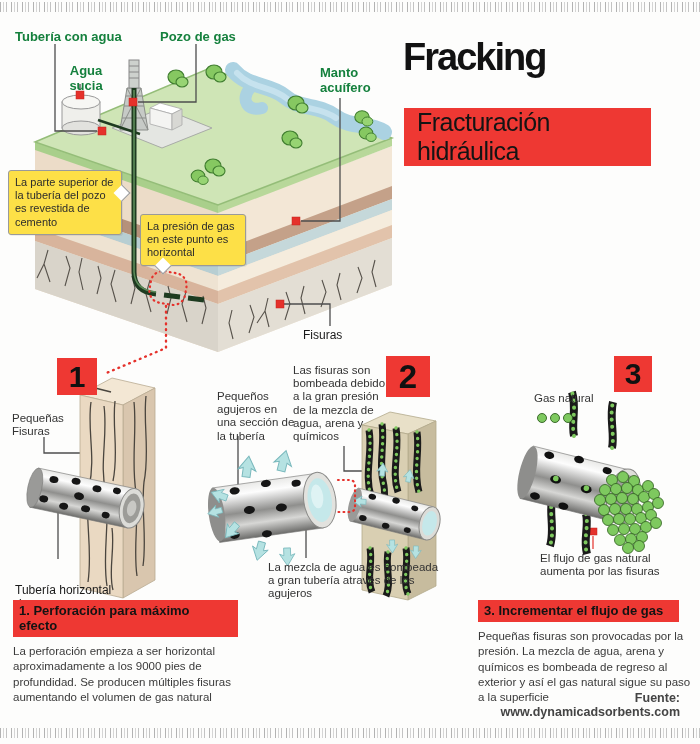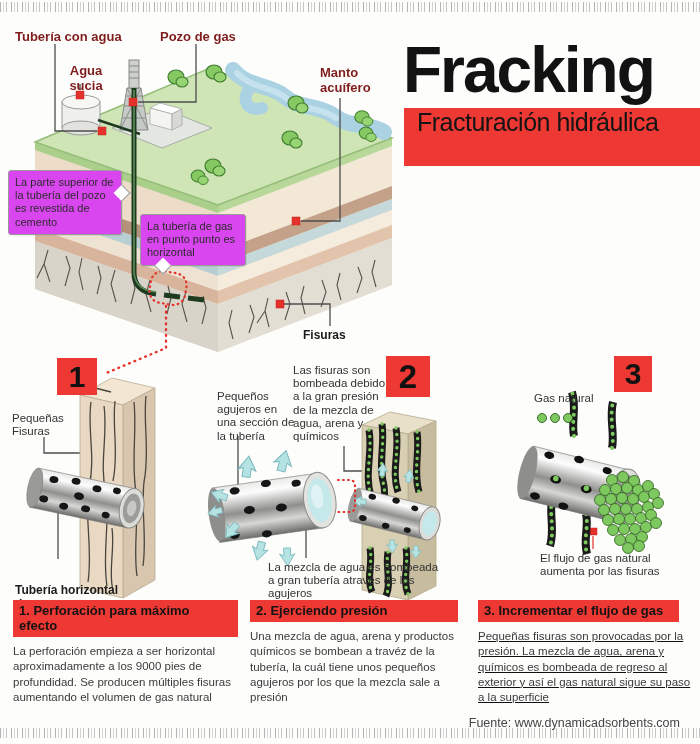--- a/index.html
+++ b/index.html
@@ -4,58 +4,58 @@
 <style>
   html,body{margin:0;padding:0;background:#ffffff;}
   #page{position:relative;width:700px;height:744px;background:#fdfdfc;overflow:hidden;
         font-family:"Liberation Sans",sans-serif;color:#111;}
   .stripe{position:absolute;left:0;width:700px;height:10px;opacity:.75;
     background:repeating-linear-gradient(90deg,#9a9a9a 0 1px,transparent 1px 3px,#c8c8c8 3px 4px,transparent 4px 6px,#b0b0b0 6px 7px,transparent 7px 11px);}
   #stripe-top{top:2px;}
   #stripe-bottom{top:728px;}
 
   
-  #title-main{position:absolute;left:403px;top:38px;font-size:64px;font-weight:bold;
+  #title-main{position:absolute;left:403px;top:38px;font-size:38px;font-weight:bold;
     letter-spacing:-2px;color:#121212;line-height:1;}
-  #title-band{position:absolute;left:404px;top:108px;width:296px;height:58px;background:#ee3833;
+  #title-band{position:absolute;left:404px;top:108px;width:247px;height:58px;background:#ee3833;
     display:flex;}
   #title-sub{font-size:25px;color:#141414;padding-left:13px;letter-spacing:-0.5px;}
 
   
   .lbl{position:absolute;line-height:1.15;}
-  .b13{font-size:13px;font-weight:bold;color:#7f1d1d;}
+  .b13{font-size:13px;font-weight:bold;color:#15803d;}
   .t11{font-size:11.5px;color:#333;}
-  .b12{font-size:12px;font-weight:bold;color:#1a1a1a;}
+  .b12{font-size:12px;font-weight:normal;color:#1a1a1a;}
 
   
-  .bubble{position:absolute;background:#d946ef;border:1.5px solid #9a9a9a;border-radius:3px;
+  .bubble{position:absolute;background:#fde047;border:1.5px solid #9a9a9a;border-radius:3px;
     padding:5px 6px;font-size:11px;line-height:1.2;color:#2c2c2c;box-shadow:1px 1px 0 rgba(0,0,0,.06);}
   #note-cemento::after{content:"";position:absolute;right:-7px;top:16px;width:11px;height:11px;
     background:#fff;border-top:1.5px solid #9a9a9a;border-right:1.5px solid #9a9a9a;transform:rotate(45deg);}
   #note-horizontal::after{content:"";position:absolute;left:16px;bottom:-7px;width:11px;height:11px;
     background:#fff;border-bottom:1.5px solid #9a9a9a;border-left:1.5px solid #9a9a9a;transform:rotate(-45deg);}
 
   
   .step-badge{position:absolute;background:#ee3833;color:#111;font-weight:bold;font-size:30px;
     display:flex;align-items:center;justify-content:center;}
   #badge-1{left:57px;top:358px;width:40px;height:37px;}
   #badge-2{left:386px;top:356px;width:44px;height:41px;font-size:33px;}
   #badge-3{left:614px;top:356px;width:38px;height:36px;}
 
   
   .col{position:absolute;top:600px;}
   #col-1{left:13px;width:225px;}
   #col-2{left:250px;width:206px;}
-  #col-3{left:478px;width:218px;text-decoration:underline;}
+  #col-3{left:478px;width:218px;}
   .col-head{background:#ee3833;color:#131313;font-weight:bold;font-size:13px;
     padding:3px 16px 4px 6px;display:inline-block;}
   #col-2 .col-head{width:186px;}
   .col-body{margin-top:7px;font-size:11.5px;line-height:1.33;color:#3a3a3a;}
-  #source{position:absolute;left:458px;top:716px;width:222px;text-align:right;
-    font-size:12.5px;color:#444;}
+  #source{position:absolute;left:458px;top:691px;width:222px;text-align:right;
+    font-size:12.5px;color:#444;font-weight:bold;}
   svg{position:absolute;left:0;top:0;}
 </style>
 </head>
 <body>
 
 <div id="page">
 
   <div class="stripe" id="stripe-top"></div>
   <div class="stripe" id="stripe-bottom"></div>
 
@@ -382,42 +382,38 @@
   <div id="title-main">Fracking</div>
   <div id="title-band">
     <span id="title-sub">Fracturación hidráulica</span>
   </div>
 
   <div class="lbl b13" style="left:15px;top:30px;">Tubería con agua</div>
   <div class="lbl b13" style="left:60px;top:64px;width:52px;text-align:center;">Agua sucia</div>
   <div class="lbl b13" style="left:160px;top:30px;">Pozo de gas</div>
   <div class="lbl b13" style="left:320px;top:66px;width:62px;">Manto acuífero</div>
   <div class="bubble" id="note-cemento" style="left:8px;top:170px;width:100px;">La parte superior de la tubería del pozo  es revestida de cemento</div>
-  <div class="bubble" id="note-horizontal" style="left:140px;top:214px;width:92px;">La tubería de gas en punto punto es horizontal</div>
+  <div class="bubble" id="note-horizontal" style="left:140px;top:214px;width:92px;">La presión de gas en este punto es horizontal</div>
   <div class="lbl b12" style="left:303px;top:329px;">Fisuras</div>
 
   <div class="step-badge" id="badge-1">1</div>
   <div class="step-badge" id="badge-2">2</div>
   <div class="step-badge" id="badge-3">3</div>
 
   <div class="lbl t11" style="left:12px;top:412px;width:62px;">Pequeñas Fisuras</div>
   <div class="lbl b12" style="left:15px;top:584px;width:112px;">Tubería horizontal de gas</div>
   <div class="lbl t11" style="left:217px;top:390px;width:82px;">Pequeños agujeros en una sección de la tubería</div>
   <div class="lbl t11" style="left:293px;top:364px;width:94px;">Las fisuras son bombeada debido a la gran presión de la mezcla de agua, arena y químicos</div>
   <div class="lbl t11" style="left:268px;top:561px;width:172px;">La mezcla de agua es bombeada a gran tubería através de los agujeros</div>
   <div class="lbl t11" style="left:534px;top:392px;">Gas natural</div>
   <div class="lbl t11" style="left:540px;top:552px;width:142px;">El flujo de gas natural aumenta por las fisuras</div>
 
   <div class="col" id="col-1">
     <div class="col-head">1. Perforación para máximo efecto</div>
     <div class="col-body">La perforación empieza a ser horizontal aproximadamente a los 9000 pies de profundidad. Se producen múltiples fisuras aumentando el volumen de gas natural</div>
   </div>
-  <div class="col" id="col-2">
-    <div class="col-head">2. Ejerciendo presión</div>
-    <div class="col-body">Una mezcla de agua, arena y productos químicos se bombean a travéz de la tubería, la cuál tiene unos pequeños agujeros por los que la mezcla sale a presión</div>
-  </div>
   <div class="col" id="col-3">
     <div class="col-head">3. Incrementar el flujo de gas</div>
     <div class="col-body">Pequeñas fisuras son provocadas por la presión. La mezcla de agua, arena y químicos es bombeada de regreso al exterior y así el gas natural sigue su paso a la superficie</div>
   </div>
 
   <div id="source">Fuente: www.dynamicadsorbents.com</div>
 </div>
 
 </body></html>

